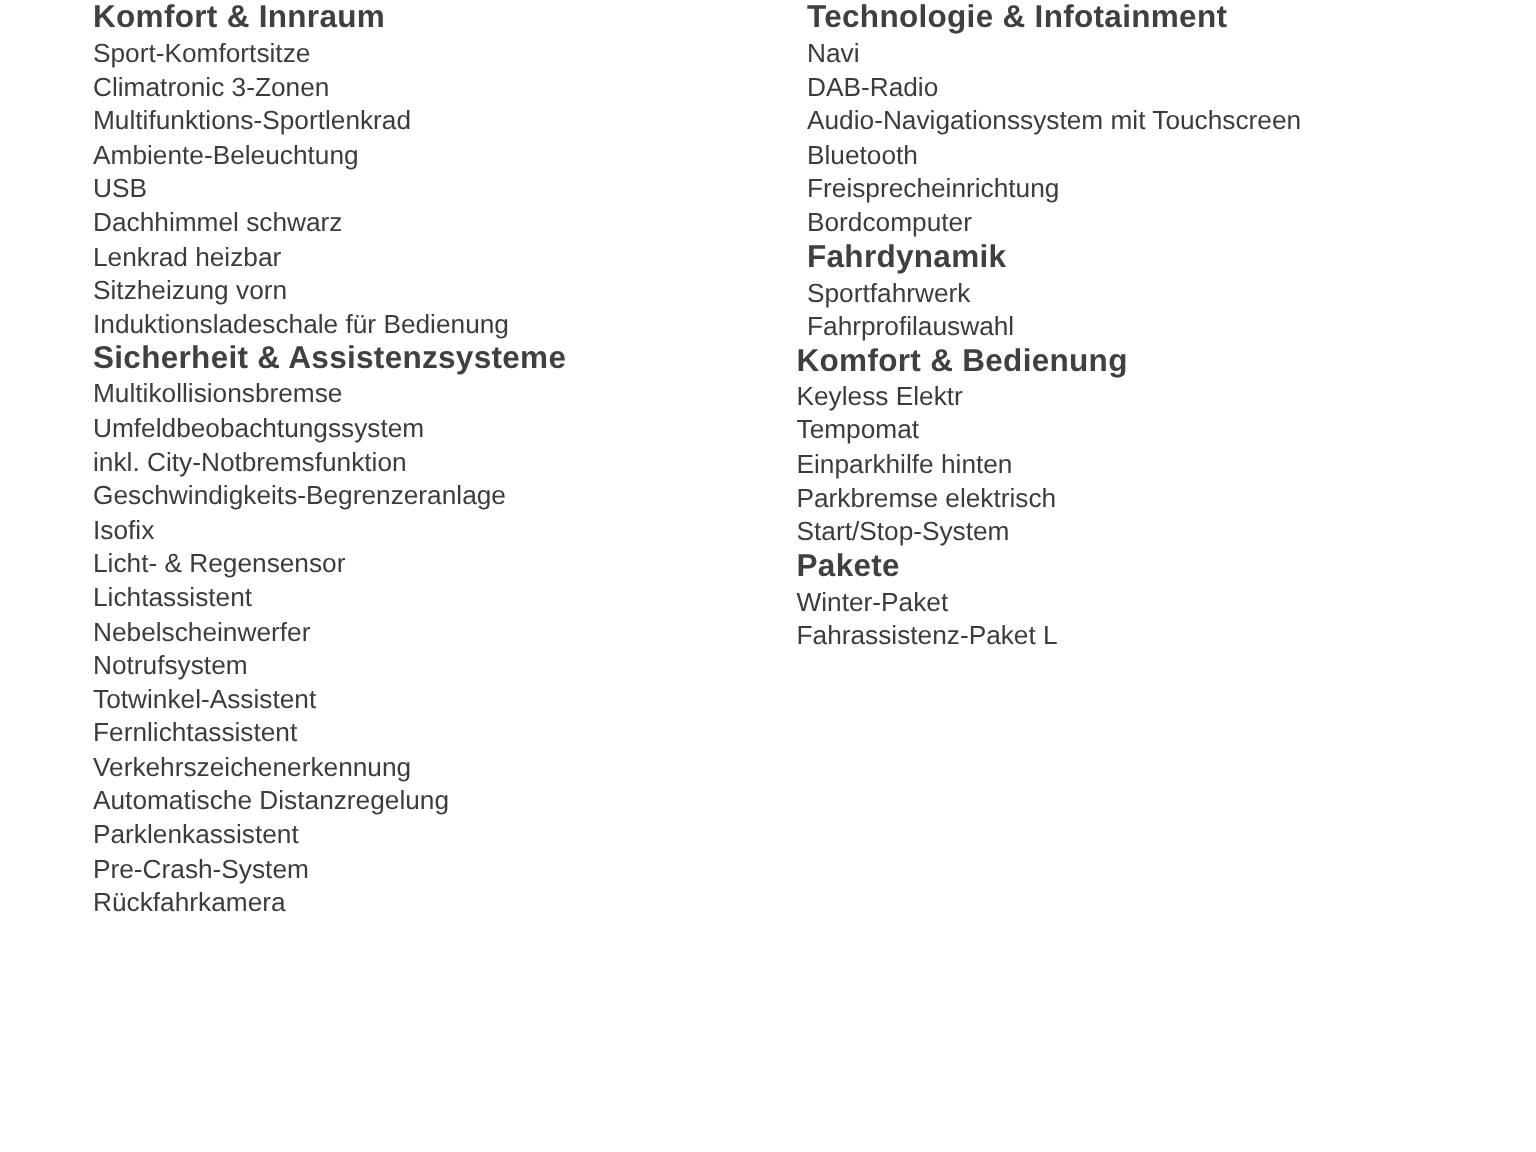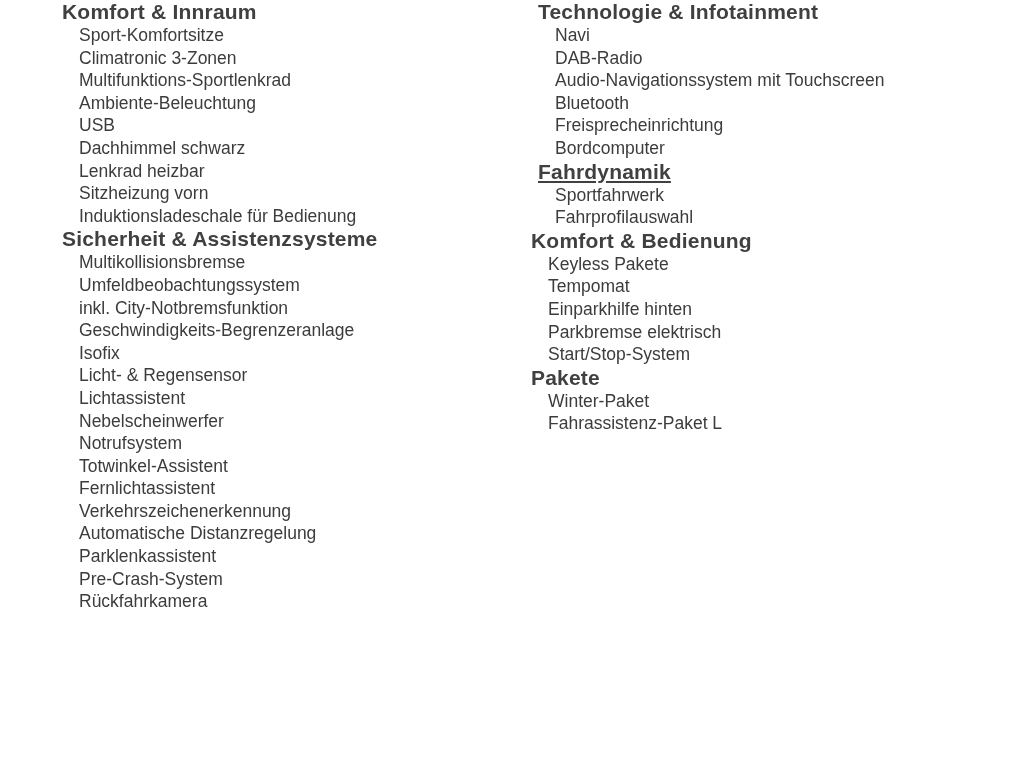--- a/index.html
+++ b/index.html
@@ -33,31 +33,30 @@
   .sec ul {
     list-style: none;
     margin: 0;
     padding: 0;
   }
   .sec li {
     font-size: 17.5px;
     line-height: 22.6px;
     color: #3c3c3c;
     white-space: nowrap;
-    margin-left: 17px;
   }
 
   
   .ul-9  { margin-top: 9px;  }
   .ul-8  { margin-top: 8px;  }
   .ul-11 { margin-top: 11px; }
   .ul-3  { margin-top: 3px;  }
   .g-48  { margin-top: 48px; }
   .g-45  { margin-top: 45px; }
-  .g-56  { margin-top: 56px; text-decoration: underline; }
+  .g-56  { margin-top: 56px; }
   .g-26  { margin-top: 26px; }
   .g-19  { margin-top: 19px; }
 
   
   .indent-7 { margin-left: 7px; }
 </style>
 </head>
 <body>
 
 <div class="col col-left">
@@ -120,21 +119,21 @@
     <h2 class="g-56">Fahrdynamik</h2>
     <ul class="ul-8">
       <li>Sportfahrwerk</li>
       <li>Fahrprofilauswahl</li>
     </ul>
   </div>
 
   <div class="sec">
     <h2 class="g-26">Komfort &amp; Bedienung</h2>
     <ul class="ul-11">
-      <li>Keyless Pakete</li>
+      <li>Keyless Elektr</li>
       <li>Tempomat</li>
       <li>Einparkhilfe hinten</li>
       <li>Parkbremse elektrisch</li>
       <li>Start/Stop-System</li>
     </ul>
   </div>
 
   <div class="sec">
     <h2 class="g-19">Pakete</h2>
     <ul class="ul-3">

